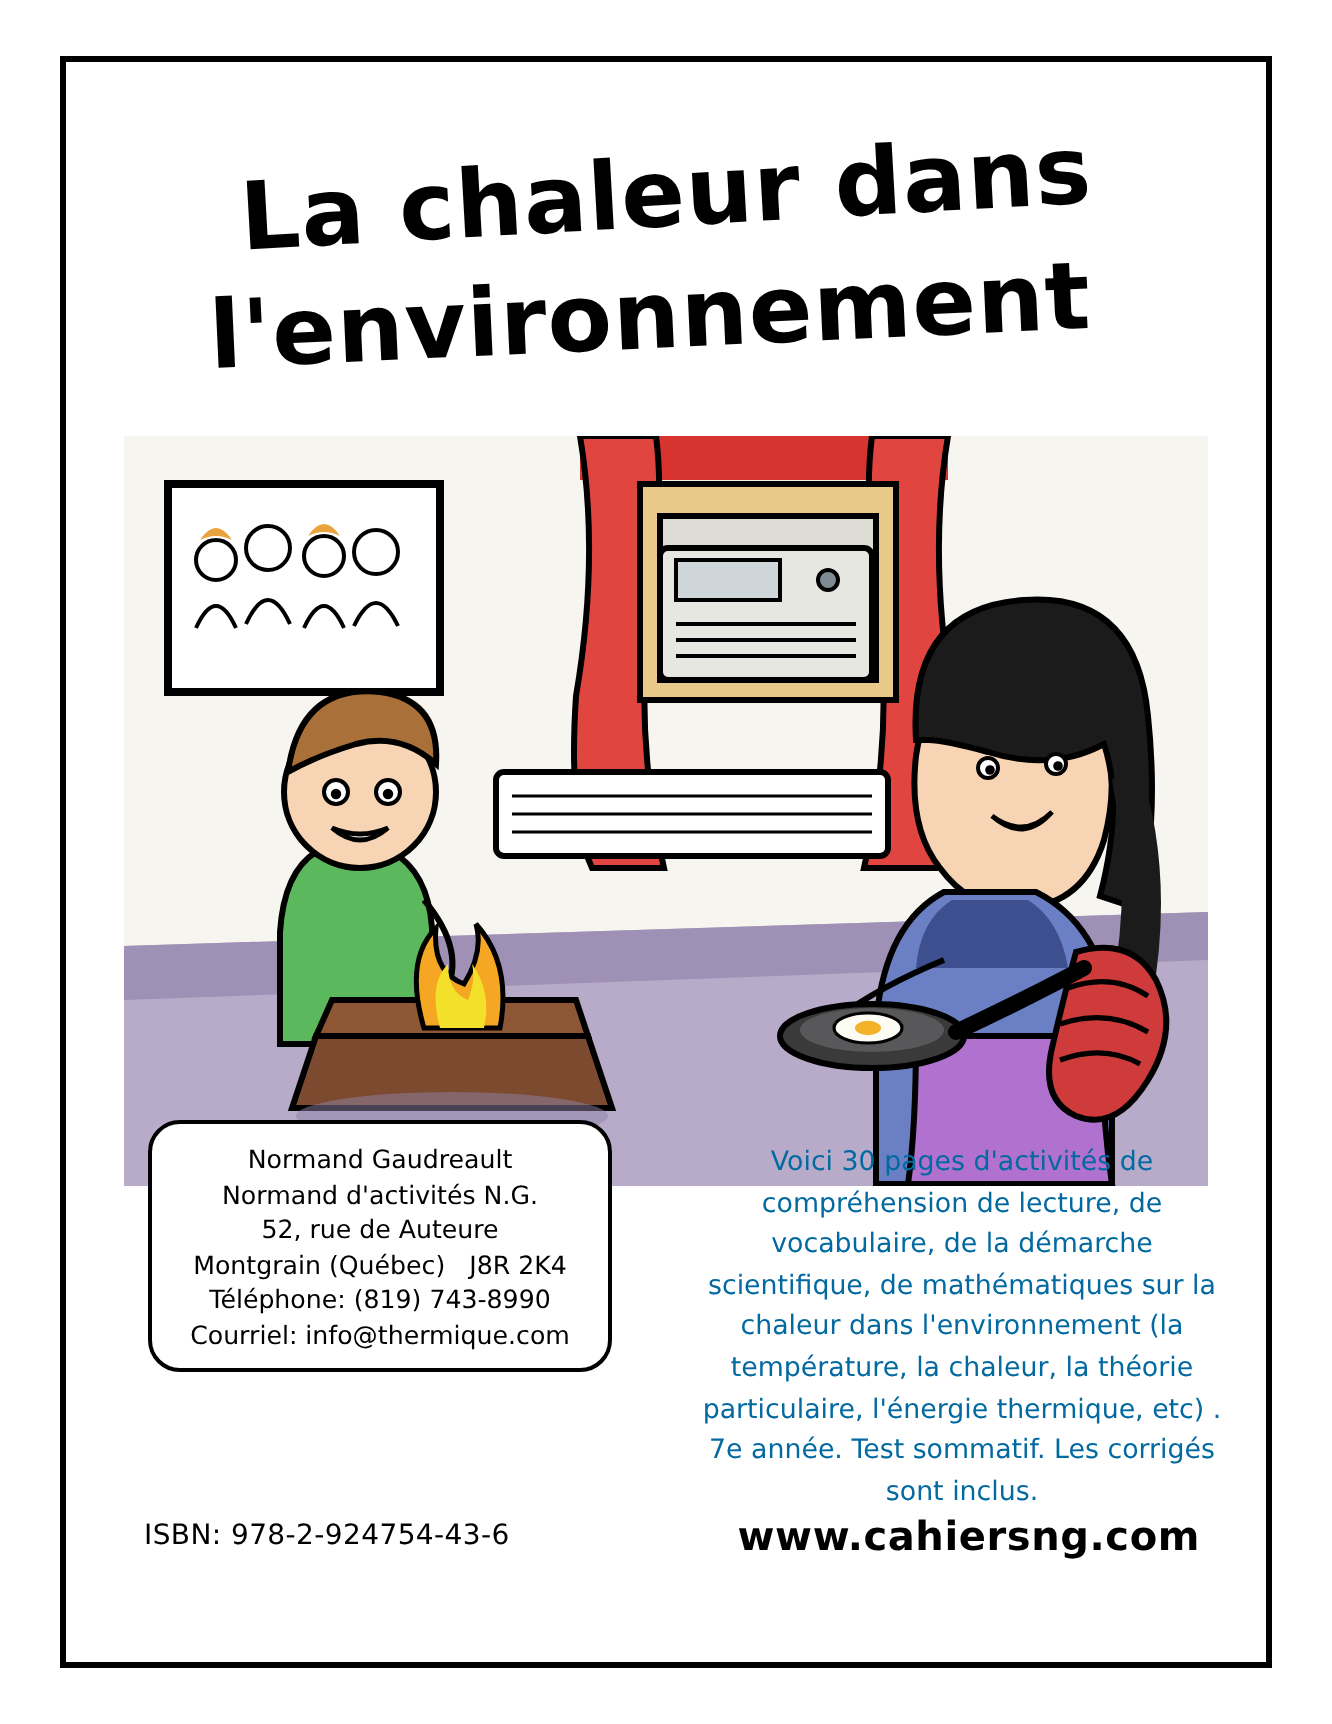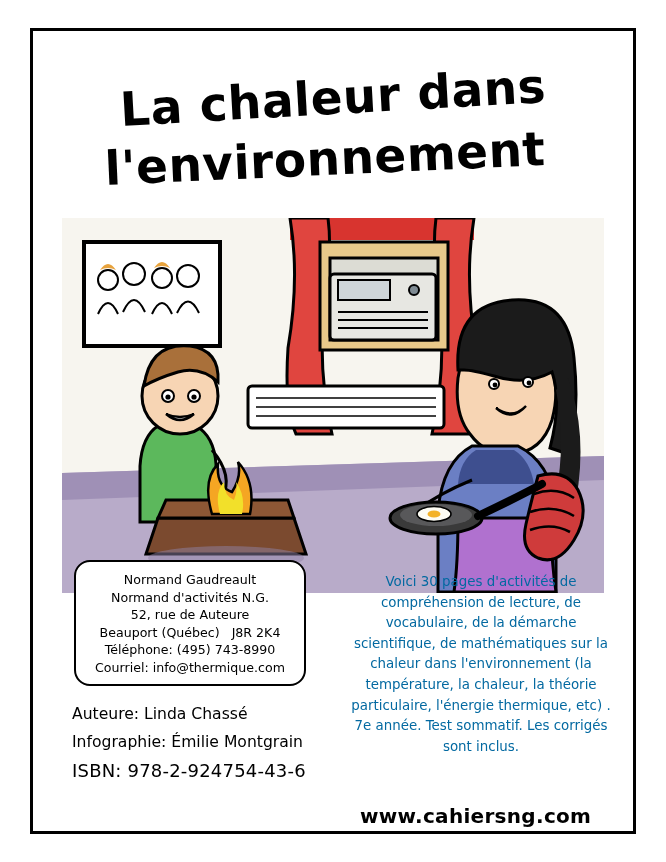--- a/index.html
+++ b/index.html
@@ -110,37 +110,36 @@
   .credit-line {
     display: block;
     font-size: 15.6px;
     line-height: 28px;
     color: #000;
   }
   .isbn {
     position: absolute;
     left: 72px;
     top: 760px;
-    font-size: 18px;
+    font-size: 14px;
     color: #000;
     letter-spacing: 0.2px;
   }
 
   
   .website {
     position: absolute;
     left: 360px;
     top: 756px;
     width: 240px;
-    text-align: left;
+    text-align: right;
     font-size: 20px;
     font-weight: bold;
     color: #000;
     letter-spacing: 0.3px;
-    margin-top: 48px;
   }
 </style>
 </head>
 <body>
 
 <div class="page">
 
   <div class="border-frame"></div>
 
   <div class="title-block">
@@ -254,29 +253,25 @@
           <ellipse cx="372" cy="296" rx="6.5" ry="3.6" fill="#f3b229"></ellipse>
         </g>
       </g>
     </svg>
   </div>
 
   <div class="address-box">
     <span class="address-line">Normand Gaudreault</span>
     <span class="address-line">Normand d'activités N.G.</span>
     <span class="address-line">52, rue de Auteure</span>
-    <span class="address-line">Beauport (Québec)   J8R 2K4</span>
-    <span class="address-line">Téléphone: (495) 743-8990</span>
+    <span class="address-line">Montgrain (Québec)   J8R 2K4</span>
+    <span class="address-line">Téléphone: (819) 743-8990</span>
     <span class="address-line">Courriel: info@thermique.com</span>
   </div>
 
   <div class="blurb">Voici 30 pages d'activités de compréhension de lecture, de vocabulaire, de la démarche scientifique, de mathématiques sur la chaleur dans l'environnement (la température, la chaleur, la théorie particulaire, l'énergie thermique, etc) . 7e année. Test sommatif. Les corrigés sont inclus.</div>
 
-  <div class="credits">
-    <span class="credit-line">Auteure: Linda Chassé</span>
-    <span class="credit-line">Infographie: Émilie Montgrain</span>
-  </div>
 
   <div class="isbn">ISBN: 978-2-924754-43-6</div>
 
   <div class="website">www.cahiersng.com</div>
 
 </div>
 
 </body></html>

